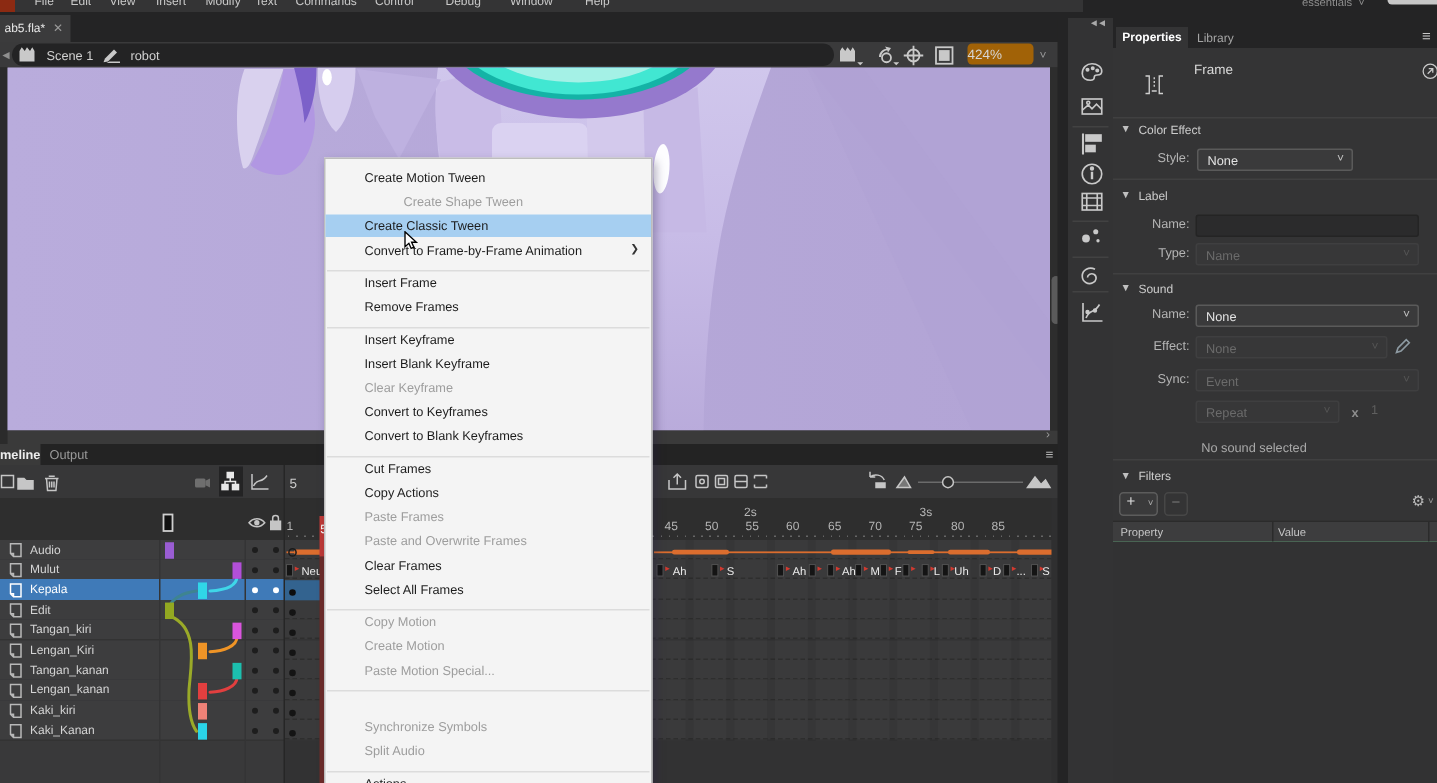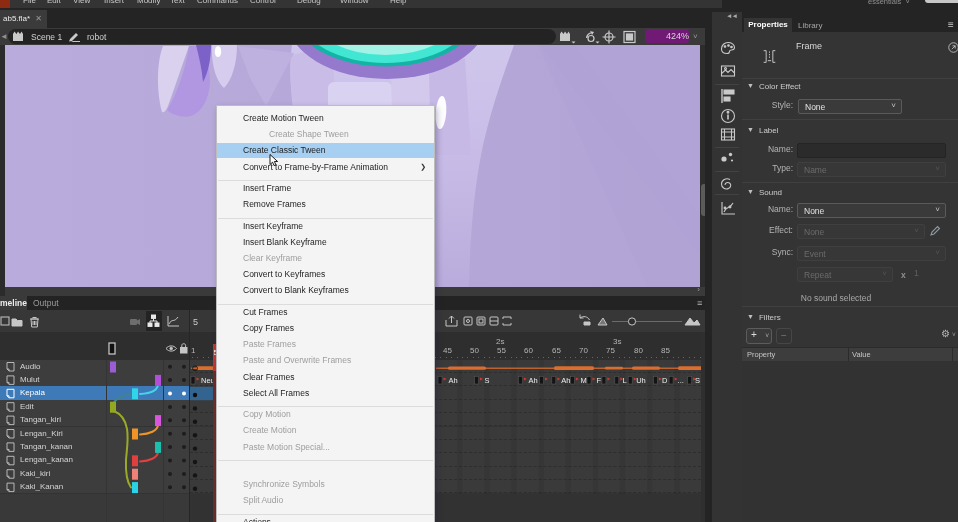--- a/index.html
+++ b/index.html
@@ -9,21 +9,21 @@
   
   #menubar{left:0;top:0;width:958px;height:8px;background:#343435;overflow:hidden;}
   #menubar .logo{position:absolute;left:0;top:0;width:10px;height:8px;background:#8c2a12;}
   #menubar .mi{position:absolute;top:-4.5px;font-size:8px;color:#c9c9c9;}
   #tabbar{left:0;top:8px;width:958px;height:20px;background:#242425;}
   #doctab{position:absolute;left:0;top:2px;width:44px;height:18px;background:#3b3b3c;color:#e8e8e8;font-size:8px;line-height:18px;padding-left:3px;}
   #doctab .x{color:#9a9a9a;margin-left:3px;font-size:8px;}
   
   #editbar{left:0;top:28px;width:710px;height:17px;background:#3a3a3b;}
   #editbar .caps{position:absolute;left:8px;top:1px;width:548px;height:15px;background:#232324;border-radius:8px;}
-  #editbar .zoom{position:absolute;left:645px;top:1px;width:44px;height:14px;background:#701a75;border-radius:3px;color:#d6d6d6;font-size:9px;text-align:right;line-height:14px;}
+  #editbar .zoom{position:absolute;left:645px;top:1px;width:44px;height:14px;background:#a16207;border-radius:3px;color:#d6d6d6;font-size:9px;text-align:left;line-height:14px;}
   .ebtxt{position:absolute;top:3px;color:#d2d2d2;font-size:8.5px;line-height:12px;}
   
   #stageL{left:0;top:45px;width:5px;height:251px;background:#2b2b2b;}
   #stage{left:5px;top:45px;width:695px;height:242px;background:#b5a8d8;overflow:hidden;}
   #vscroll{left:700px;top:45px;width:8px;height:242px;background:#2d2d2d;}
   #vscroll .th{position:absolute;left:1px;top:139px;width:6px;height:32px;background:#5b5b5b;border-radius:3px;}
   #hscroll{left:5px;top:287px;width:703px;height:9px;background:#3a3a3a;}
   
   #tl{left:0;top:296px;width:710px;height:226px;background:#333334;}
   #tltabs{position:absolute;left:0;top:0;width:710px;height:14px;background:#232323;}
@@ -600,21 +600,21 @@
   <div class="ci" style="top:74.2px;">Insert Frame</div>
   <div class="ci" style="top:90.3px;">Remove Frames</div>
   <div class="csep" style="top:111.9px;"></div>
   <div class="ci" style="top:112px;">Insert Keyframe</div>
   <div class="ci" style="top:128.1px;">Insert Blank Keyframe</div>
   <div class="ci dis" style="top:144.2px;">Clear Keyframe</div>
   <div class="ci" style="top:160.3px;">Convert to Keyframes</div>
   <div class="ci" style="top:176.4px;">Convert to Blank Keyframes</div>
   <div class="csep" style="top:198px;"></div>
   <div class="ci" style="top:198.1px;">Cut Frames</div>
-  <div class="ci" style="top:214.2px;">Copy Frames</div>
+  <div class="ci" style="top:214.2px;">Copy Actions</div>
   <div class="ci dis" style="top:230.3px;">Paste Frames</div>
   <div class="ci dis" style="top:246.4px;">Paste and Overwrite Frames</div>
   <div class="ci" style="top:262.5px;">Clear Frames</div>
   <div class="ci" style="top:278.6px;">Select All Frames</div>
   <div class="csep" style="top:300.2px;"></div>
   <div class="ci dis" style="top:300.3px;">Copy Motion</div>
   <div class="ci dis" style="top:316.4px;">Create Motion</div>
   <div class="ci dis" style="top:332.5px;">Paste Motion Special...</div>
   <div class="csep" style="top:354.1px;"></div>
   <div class="ci dis" style="top:370.3px;">Synchronize Symbols</div>

